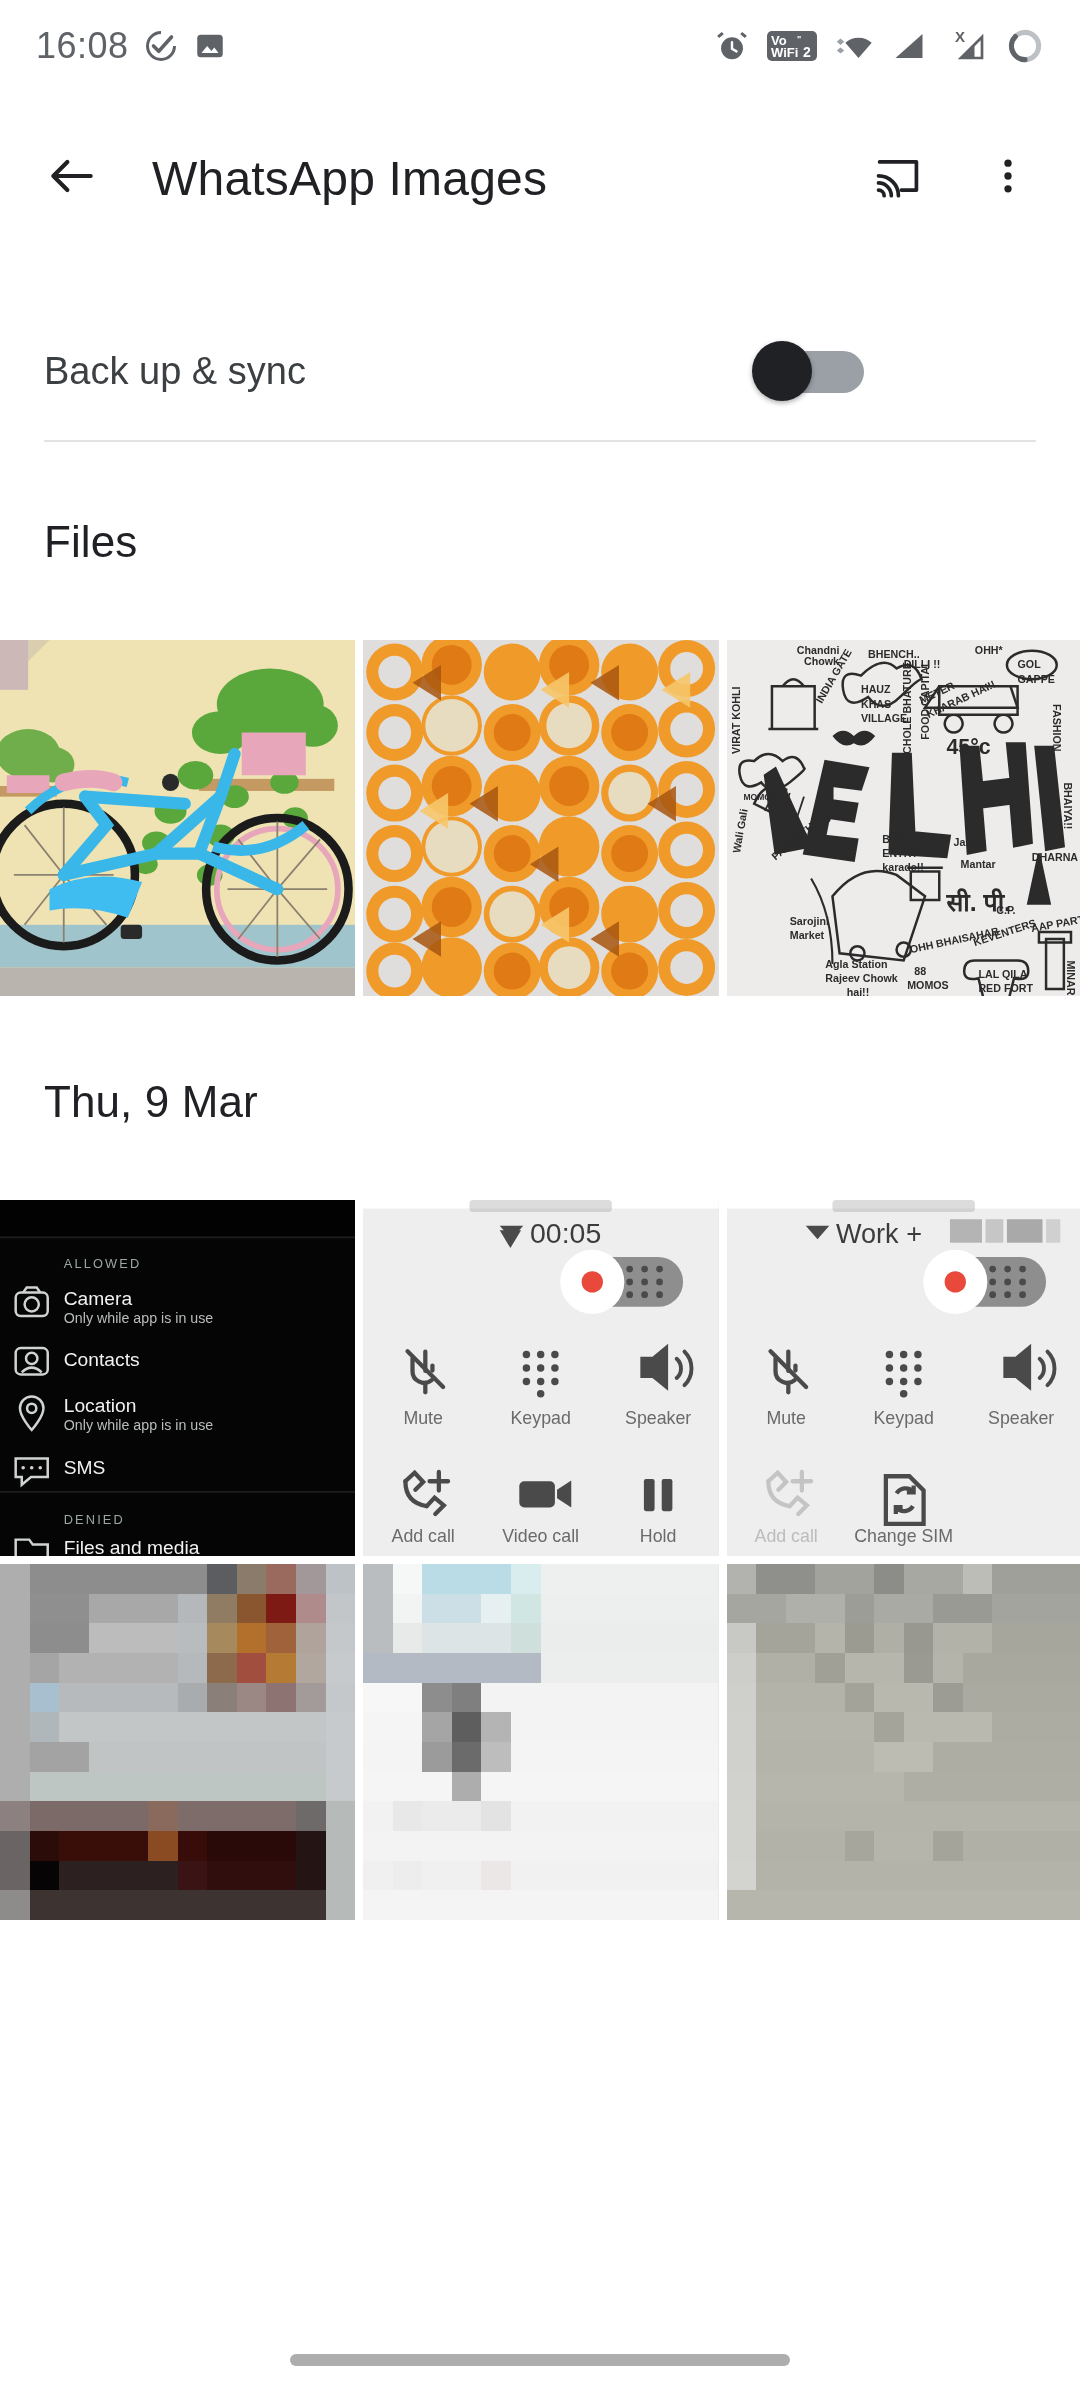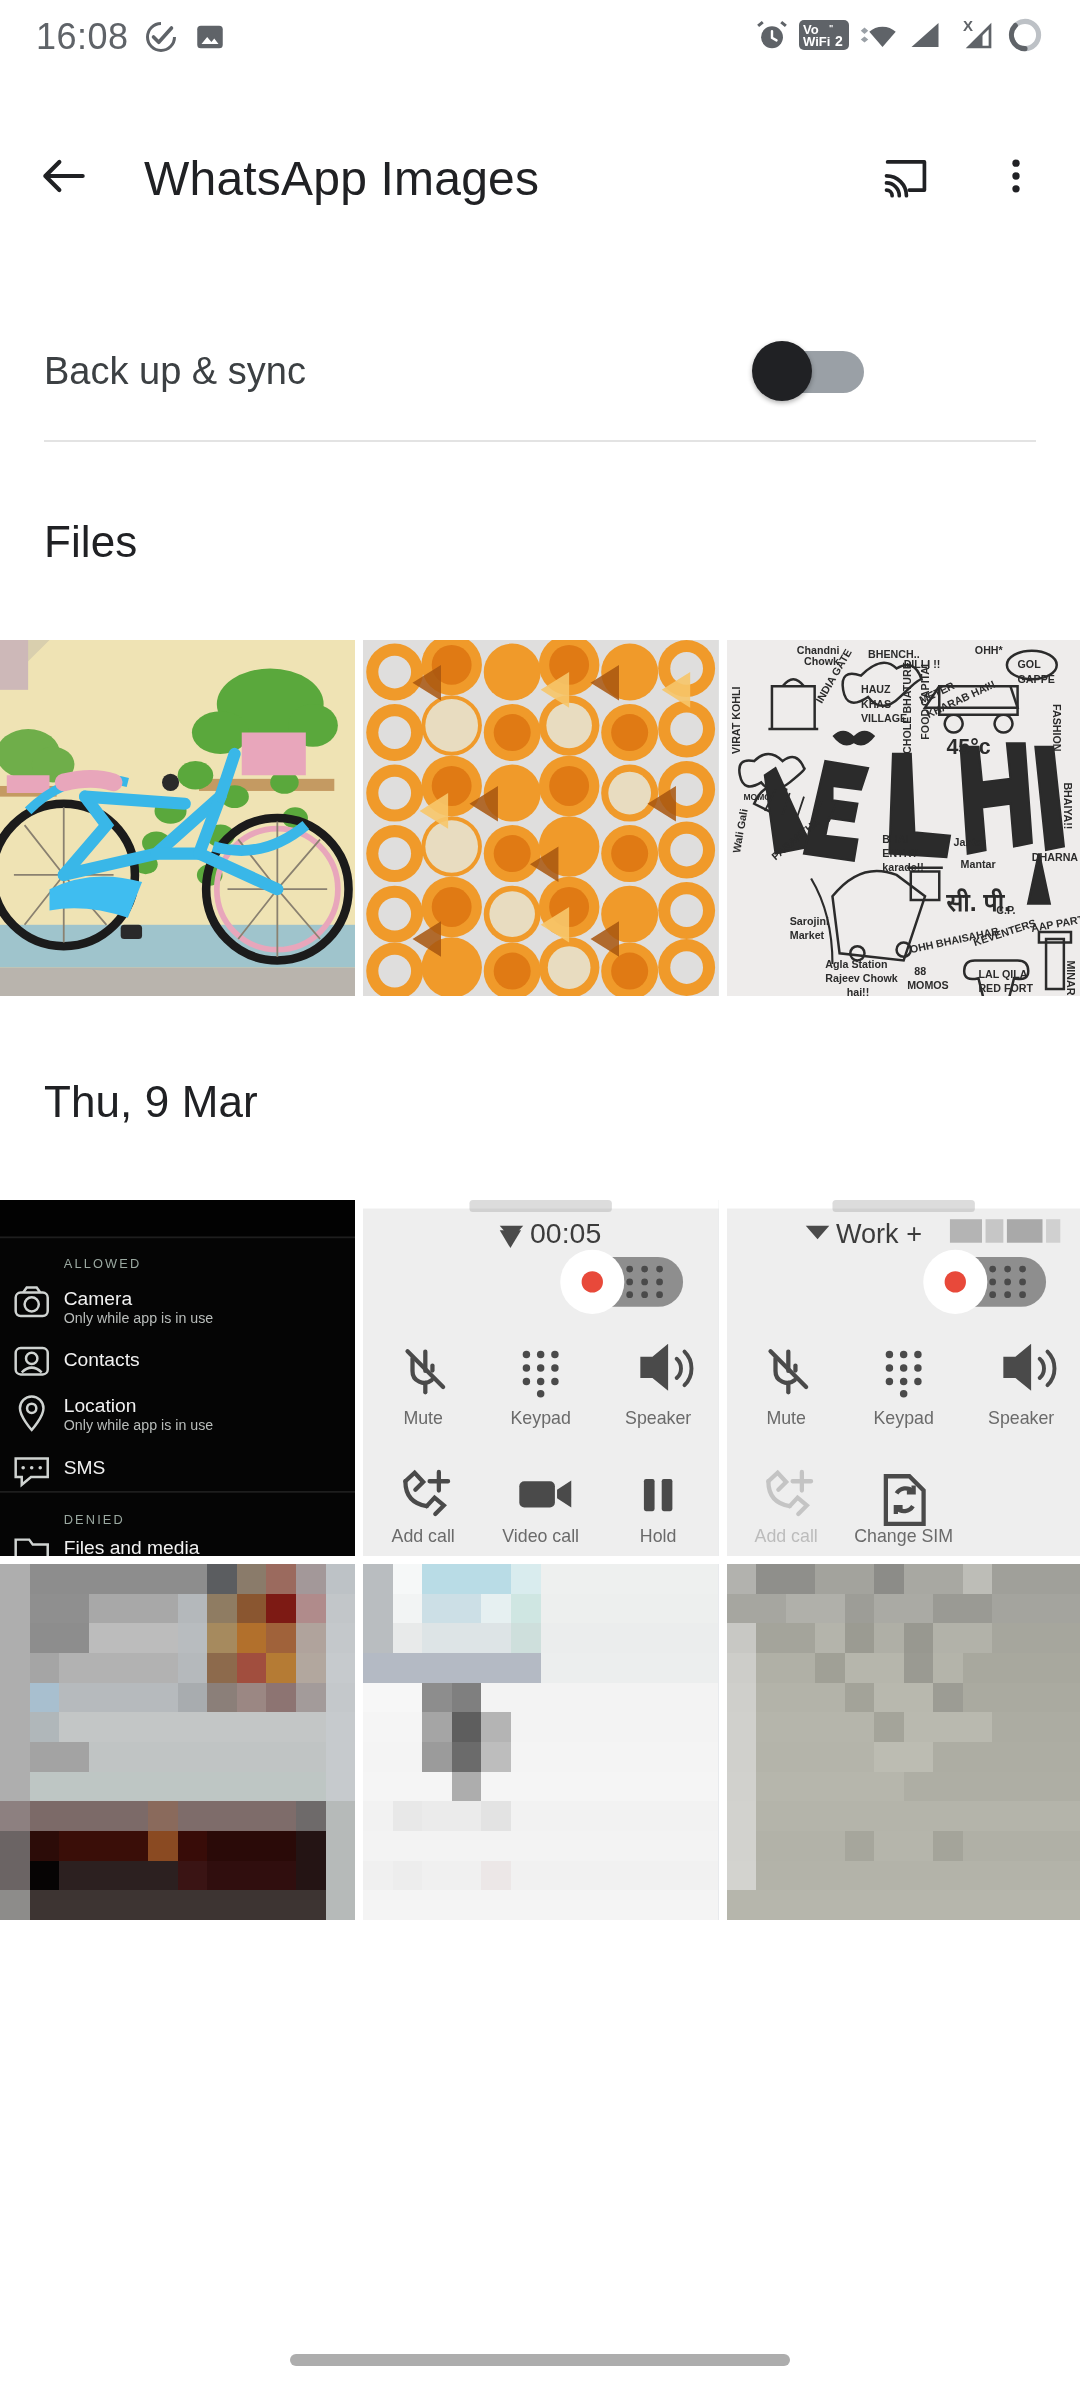--- a/index.html
+++ b/index.html
@@ -7,31 +7,31 @@
     width:1080px; height:2400px;
     background:#ffffff;
     font-family:"Liberation Sans", sans-serif;
     overflow:hidden;
   }
   .screen { position:relative; width:1080px; height:2400px; background:#fff; }
 
   
   .statusbar {
     position:absolute; top:0; left:0; width:1080px; height:92px;
-    display:flex; align-items:flex-start; padding:16px 36px;
+    display:flex; align-items:center; padding:16px 36px;
   }
   .sb-left { display:flex; align-items:center; gap:14px; }
   .sb-time { font-size:36px; color:#5f6368; letter-spacing:0.5px; }
-  .sb-right { margin-left:auto; display:flex; align-items:center; gap:8px; }
+  .sb-right { margin-left:auto; display:flex; align-items:center; gap:16px; }
   .ico { display:block; }
 
   
   .appbar {
     position:absolute; top:118px; left:0; width:1080px; height:120px;
-    display:flex; align-items:center; padding:0 22px;
+    display:flex; align-items:center; padding:0 30px;
   }
   .back-btn { width:84px; height:84px; display:flex; align-items:center; justify-content:center; }
   .app-title {
     font-size:48px; color:#202124; font-weight:400;
     margin-left:38px; letter-spacing:0.2px; white-space:nowrap;
   }
   .appbar-actions { margin-left:auto; display:flex; align-items:center; gap:26px; }
   .act-btn { width:84px; height:84px; display:flex; align-items:center; justify-content:center; }
 
   

